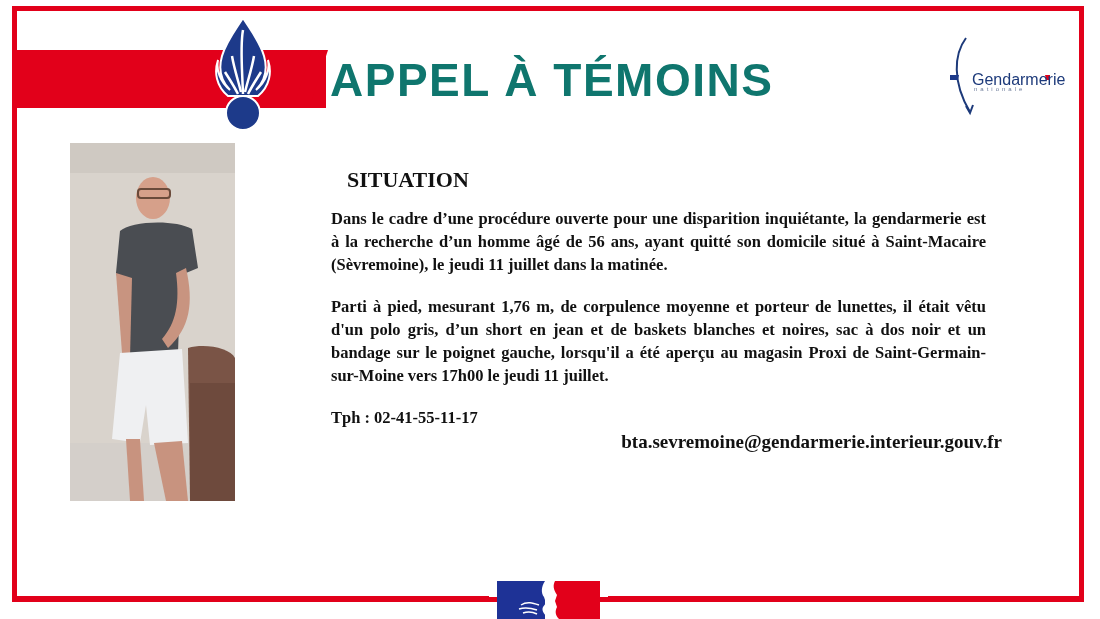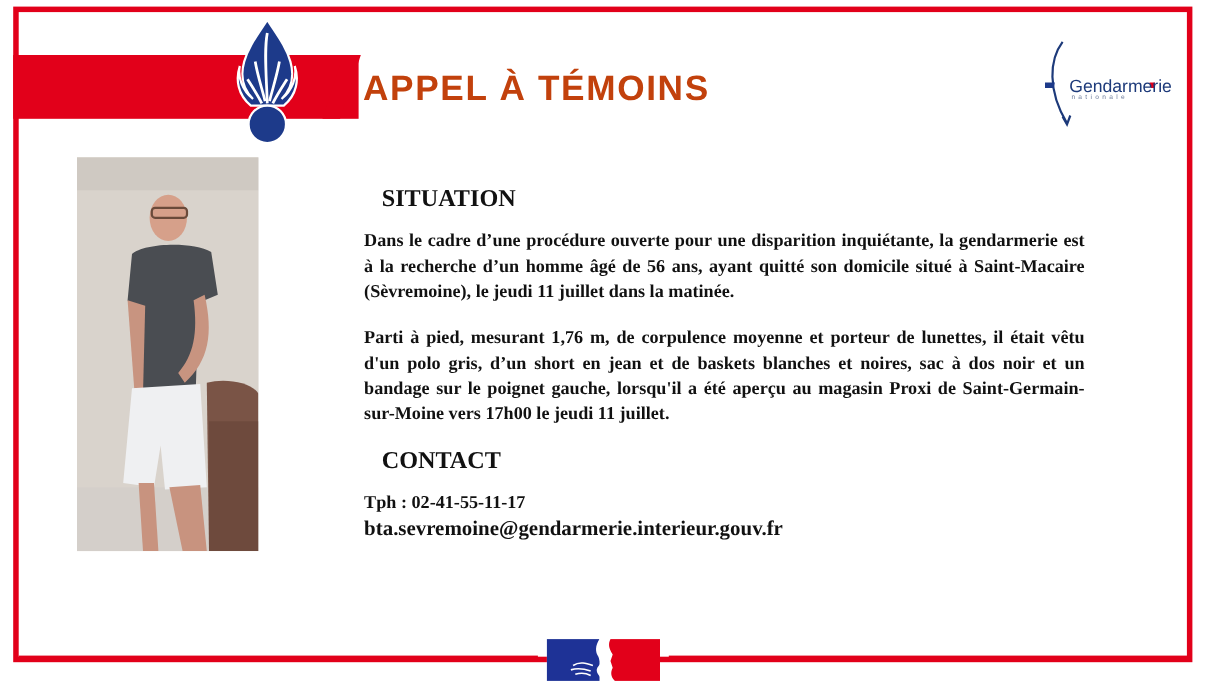--- a/index.html
+++ b/index.html
@@ -1,30 +1,30 @@
 <!DOCTYPE html>
 <html><head>
 <meta charset="utf-8">
 <style>
   html, body { margin:0; padding:0; background:#ffffff; }
   body { width:1100px; height:619px; position:relative; overflow:hidden; font-family:"Liberation Serif", serif; }
   .frame { position:absolute; left:12px; top:6px; width:1072px; height:596px; border:5px solid #e2001a; box-sizing:border-box; }
   .band { position:absolute; left:12px; top:50px; width:314px; height:58px; background:#e2001a; }
   .band-slant2 { position:absolute; left:312px; top:50px; width:16px; height:58px; background:#e2001a; transform:skewX(-18deg); transform-origin:top left; }
   .grenade { position:absolute; left:212px; top:16px; width:62px; height:118px; }
-  .title { position:absolute; left:330px; top:52px; font-family:"Liberation Sans", sans-serif; font-weight:bold; font-size:32px; color:#c2410c; letter-spacing:1.5px; line-height:56px; }
+  .title { position:absolute; left:330px; top:52px; font-family:"Liberation Sans", sans-serif; font-weight:bold; font-size:46px; color:#0f766e; letter-spacing:1.5px; line-height:56px; }
   .gn-logo { position:absolute; left:950px; top:34px; width:100px; height:82px; }
   .gn-text { position:absolute; left:972px; top:74px; font-family:"Liberation Sans", sans-serif; font-size:16px; color:#1d3a7a; line-height:11px; }
   .gn-sub { position:absolute; left:974px; top:86px; font-family:"Liberation Sans", sans-serif; font-size:6px; letter-spacing:3px; color:#6b7a99; }
   .photo { position:absolute; left:70px; top:143px; width:165px; height:358px; overflow:hidden; background:#dcd6cf; }
   .content { position:absolute; left:331px; top:152px; width:671px; color:#111; font-weight:bold; font-size:16.5px; line-height:23px; }
   .h { font-size:22px; margin:16px; }
   .p { margin:0 16px 19px 0; text-align:justify; text-align-last:left; }
   .center { margin:0; }
-  .email { text-align:left; font-size:19px; line-height:26px; margin:0; }
+  .email { text-align:right; font-size:19px; line-height:26px; margin:0; }
   .bottom-line-l { position:absolute; left:17px; top:596px; width:472px; height:5px; background:#e2001a; }
   .bottom-line-r { position:absolute; left:608px; top:596px; width:472px; height:5px; background:#e2001a; }
   .rf-logo { position:absolute; left:497px; top:581px; width:103px; height:38px; }
 </style>
 </head>
 <body>
 
 <div class="frame"></div>
 
 <div class="band"></div>
@@ -72,21 +72,20 @@
     <path d="M84 300 L112 298 L118 358 L96 358 Z" fill="#c8937f"></path>
   </svg>
 </div>
 
 <div class="content">
   <p class="h">SITUATION</p>
   <p class="p">Dans le cadre d’une procédure ouverte pour une disparition inquiétante, la gendarmerie est à la recherche d’un homme âgé de 56 ans, ayant quitté son domicile situé à Saint-Macaire (Sèvremoine), le jeudi 11 juillet dans la matinée.</p>
 
   <p class="p">Parti à pied, mesurant 1,76 m, de corpulence moyenne et porteur de lunettes, il était vêtu d'un polo gris, d’un short en jean et de baskets blanches et noires, sac à dos noir et un bandage sur le poignet gauche, lorsqu'il a été aperçu au magasin Proxi de Saint-Germain-sur-Moine vers 17h00 le jeudi 11 juillet.</p>
 
-  <p class="h">CONTACT</p>
   <p class="center">Tph : 02-41-55-11-17</p>
   <p class="email">bta.sevremoine@gendarmerie.interieur.gouv.fr</p>
 </div>
 
 <div class="bottom-line-l"></div>
 <div class="bottom-line-r"></div>
 
 <svg class="rf-logo" viewBox="0 0 103 38">
   <rect x="0" y="0" width="103" height="38" fill="#ffffff"></rect>
   <rect x="0" y="0" width="48" height="38" fill="#1e3296"></rect>

